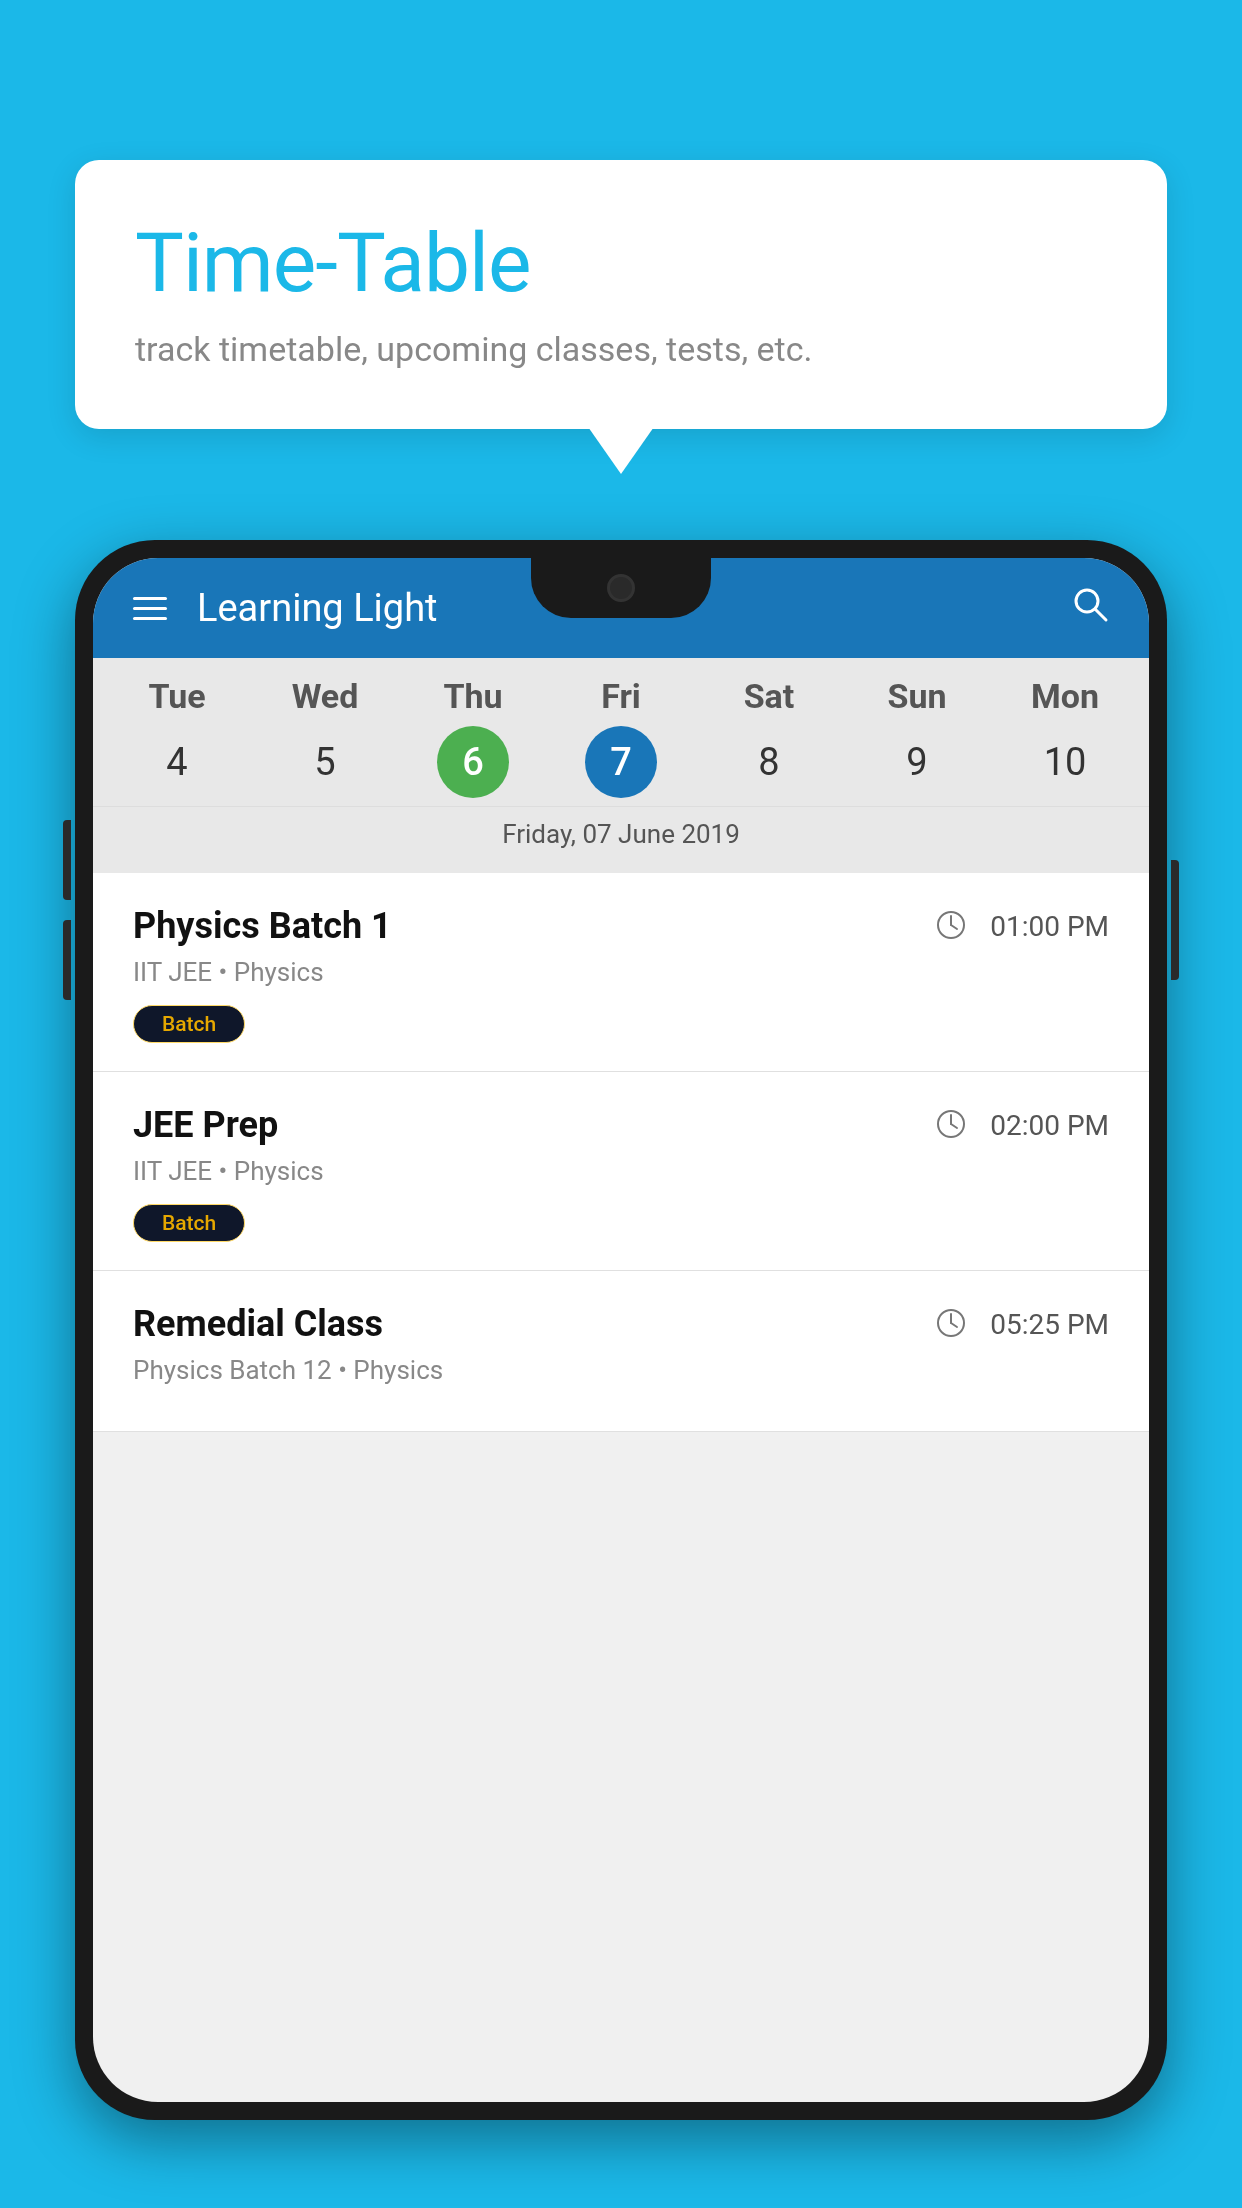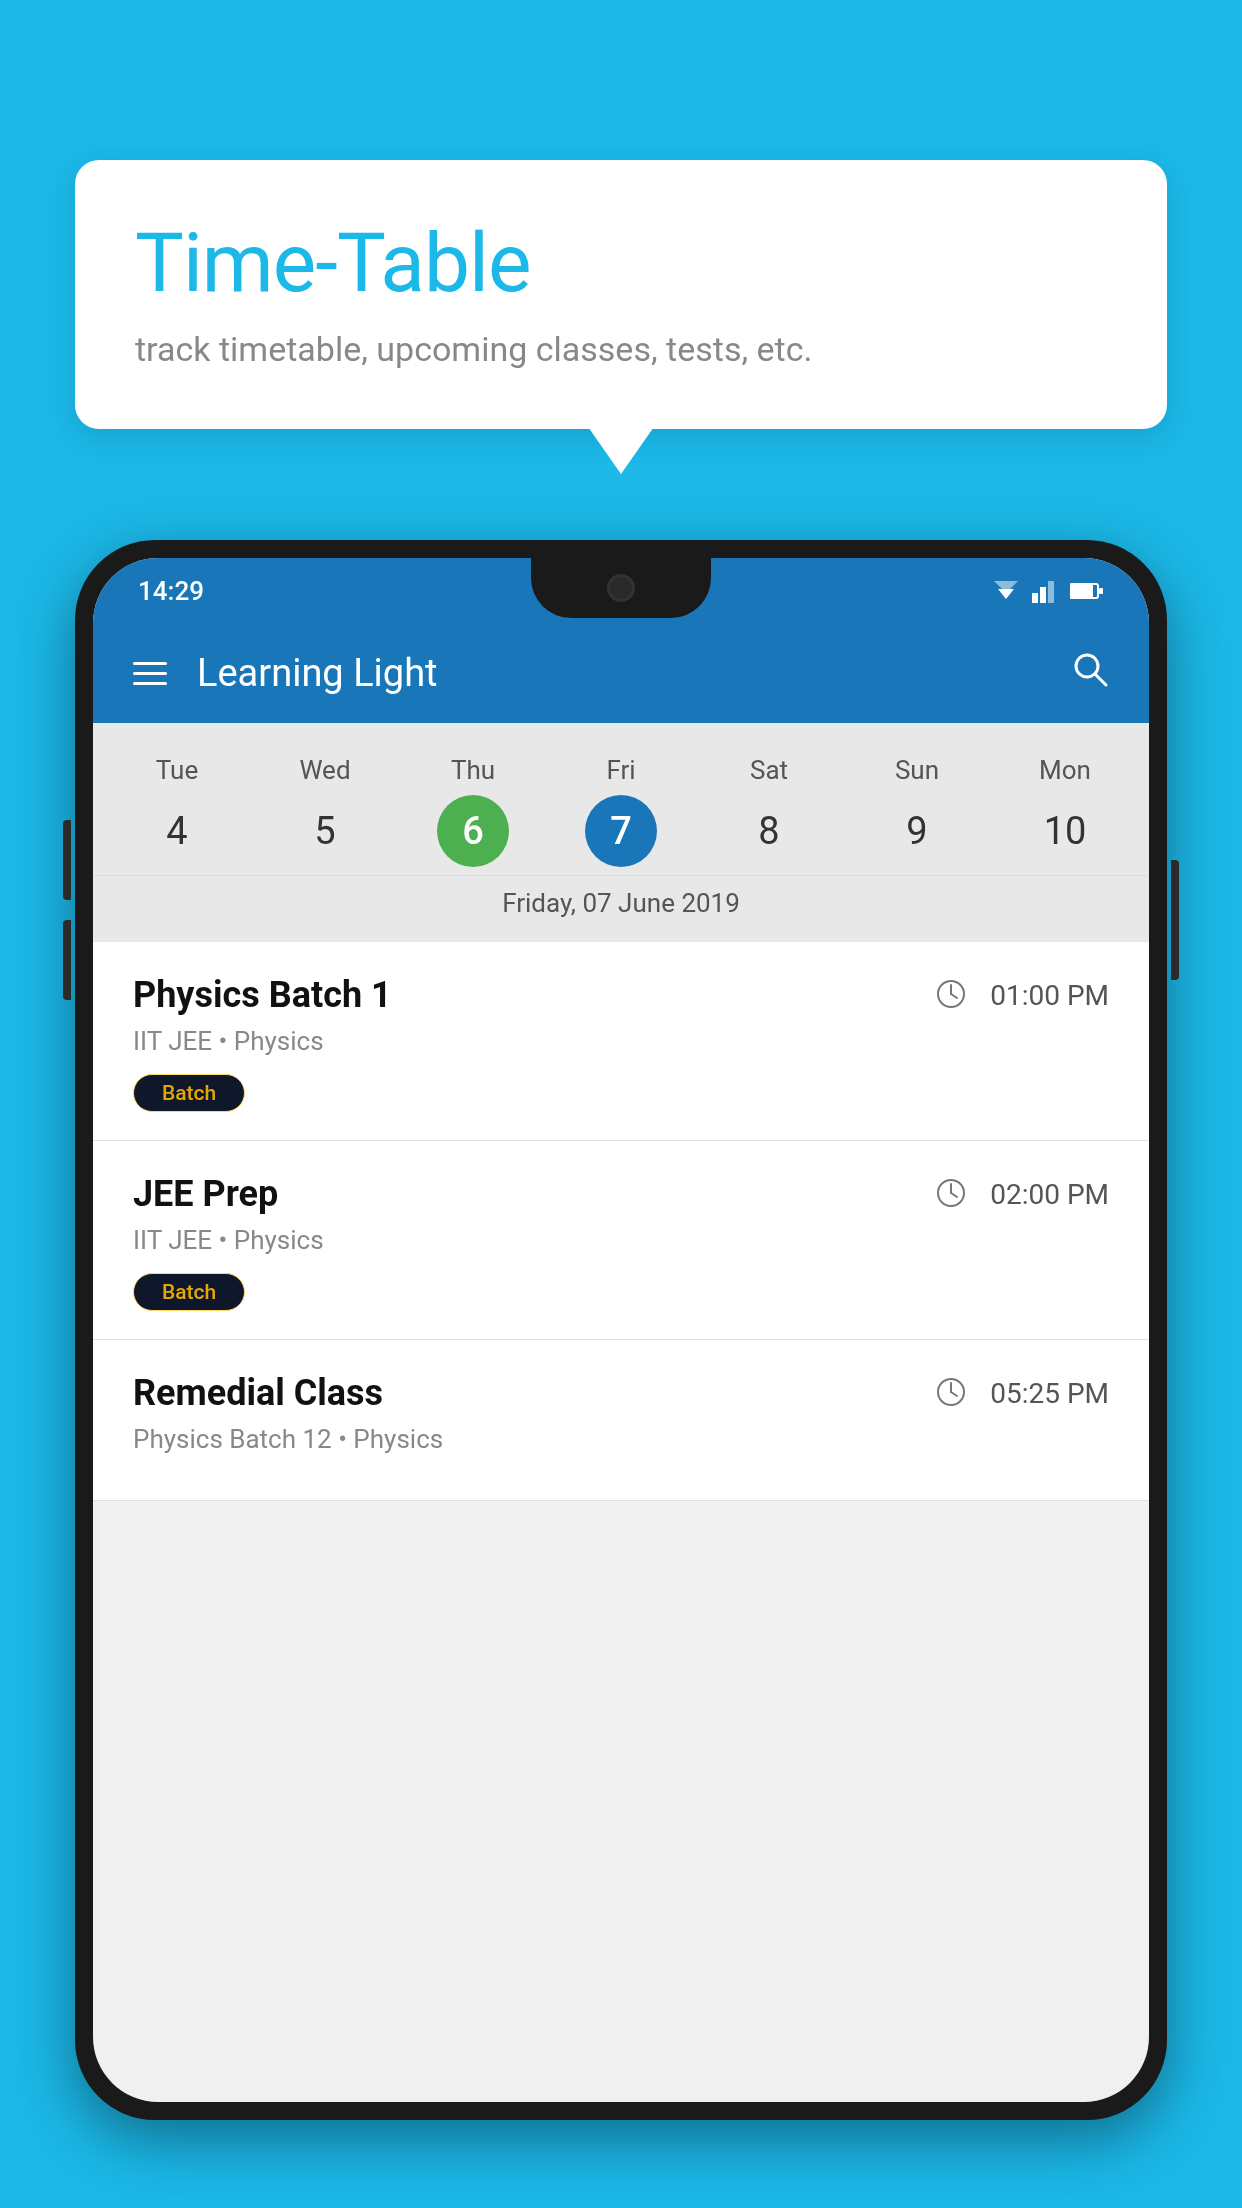--- a/index.html
+++ b/index.html
@@ -176,25 +176,24 @@
     }
 
     .day-cell {
       display: flex;
       flex-direction: column;
       align-items: center;
       width: 130px;
     }
 
     .day-name {
-      font-size: 26px;
+      font-size: 34px;
       color: #555;
       margin-bottom: 10px;
-      font-weight: 400;
-      margin-top: 14px;
+      font-weight: 700;
     }
 
     .day-num {
       font-size: 38px;
       font-weight: 400;
       color: #333;
       width: 72px;
       height: 72px;
       display: flex;
       align-items: center;
@@ -319,42 +318,20 @@
   <div class="phone-side-button-vol"></div>
   <div class="phone-side-button-vol2"></div>
   <div class="phone-side-button-power"></div>
 
   <div class="phone-notch-area">
     <div class="phone-camera"></div>
   </div>
 
   <div class="phone-inner">
 
-    <div class="status-bar">
-      <span class="status-time">14:29</span>
-      <div class="status-icons">
-
-        <svg width="32" height="24" viewBox="0 0 32 24">
-          <polygon points="16,20 8,10 24,10" fill="white"></polygon>
-          <polygon points="16,14 4,2 28,2" fill="white" opacity="0.5"></polygon>
-        </svg>
-
-        <svg width="28" height="24" viewBox="0 0 28 24">
-          <rect x="0" y="14" width="6" height="10" fill="white"></rect>
-          <rect x="8" y="8" width="6" height="16" fill="white"></rect>
-          <rect x="16" y="2" width="6" height="22" fill="white" opacity="0.5"></rect>
-        </svg>
-
-        <svg width="34" height="18" viewBox="0 0 34 18">
-          <rect x="0" y="2" width="28" height="14" rx="2" fill="none" stroke="white" stroke-width="2"></rect>
-          <rect x="1" y="3" width="22" height="12" rx="1" fill="white"></rect>
-          <rect x="29" y="6" width="4" height="6" rx="1" fill="white"></rect>
-        </svg>
-      </div>
-    </div>
 
     <div class="app-bar">
       <div class="menu-icon">
         <span></span>
         <span></span>
         <span></span>
       </div>
       <div class="app-title">Learning Light</div>
       <div class="search-icon">
         <svg width="38" height="38" viewBox="0 0 38 38" fill="none">

